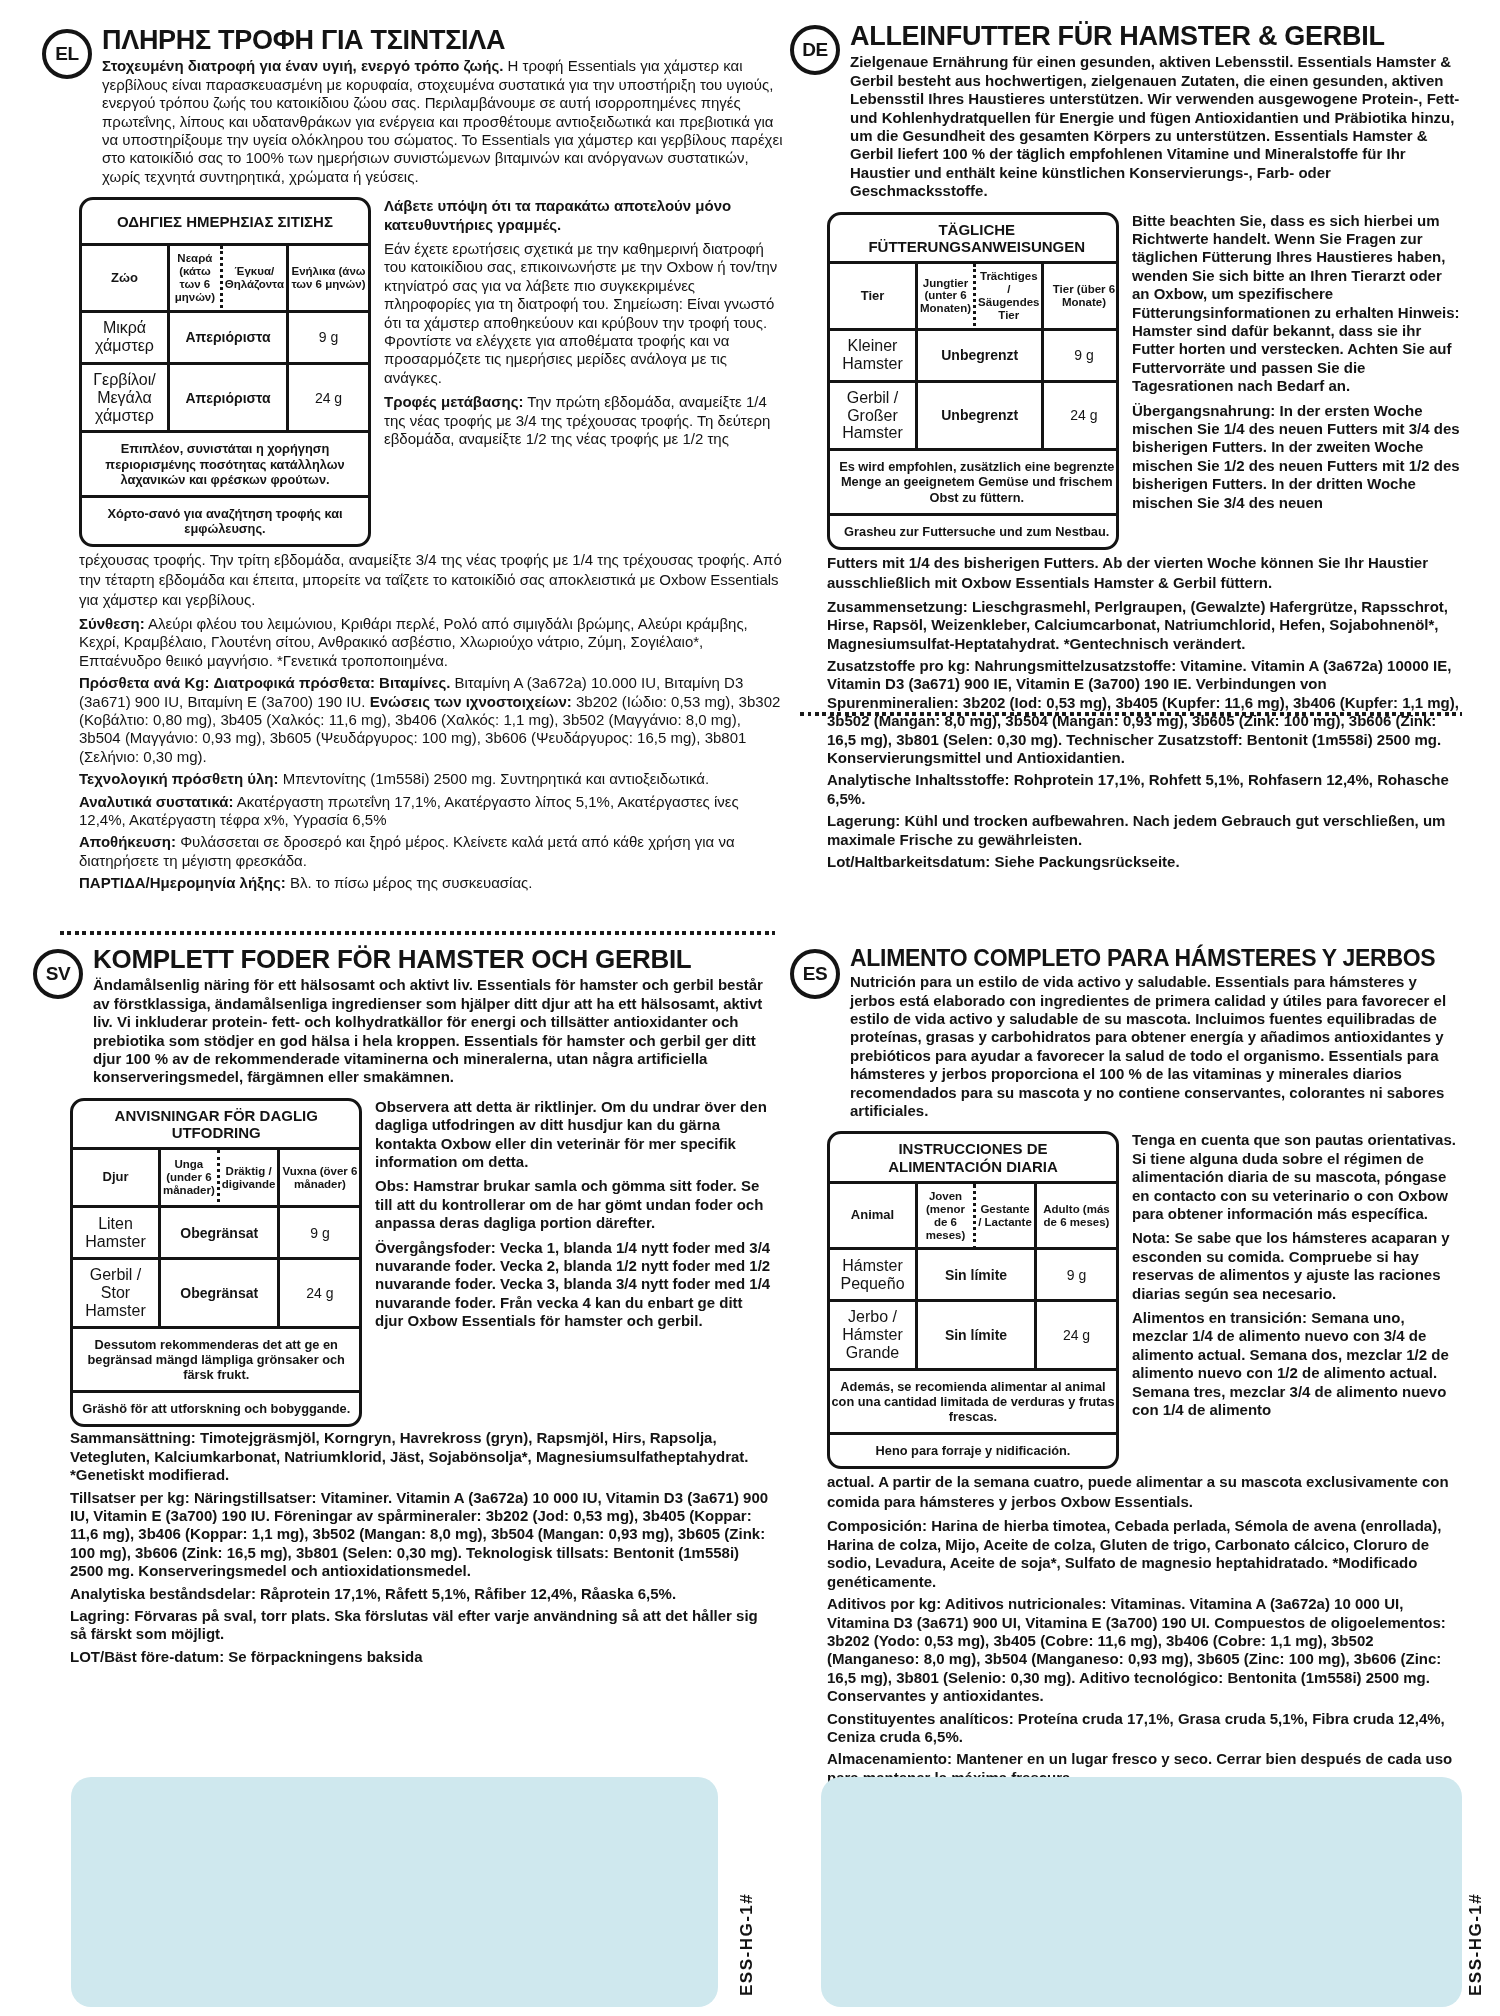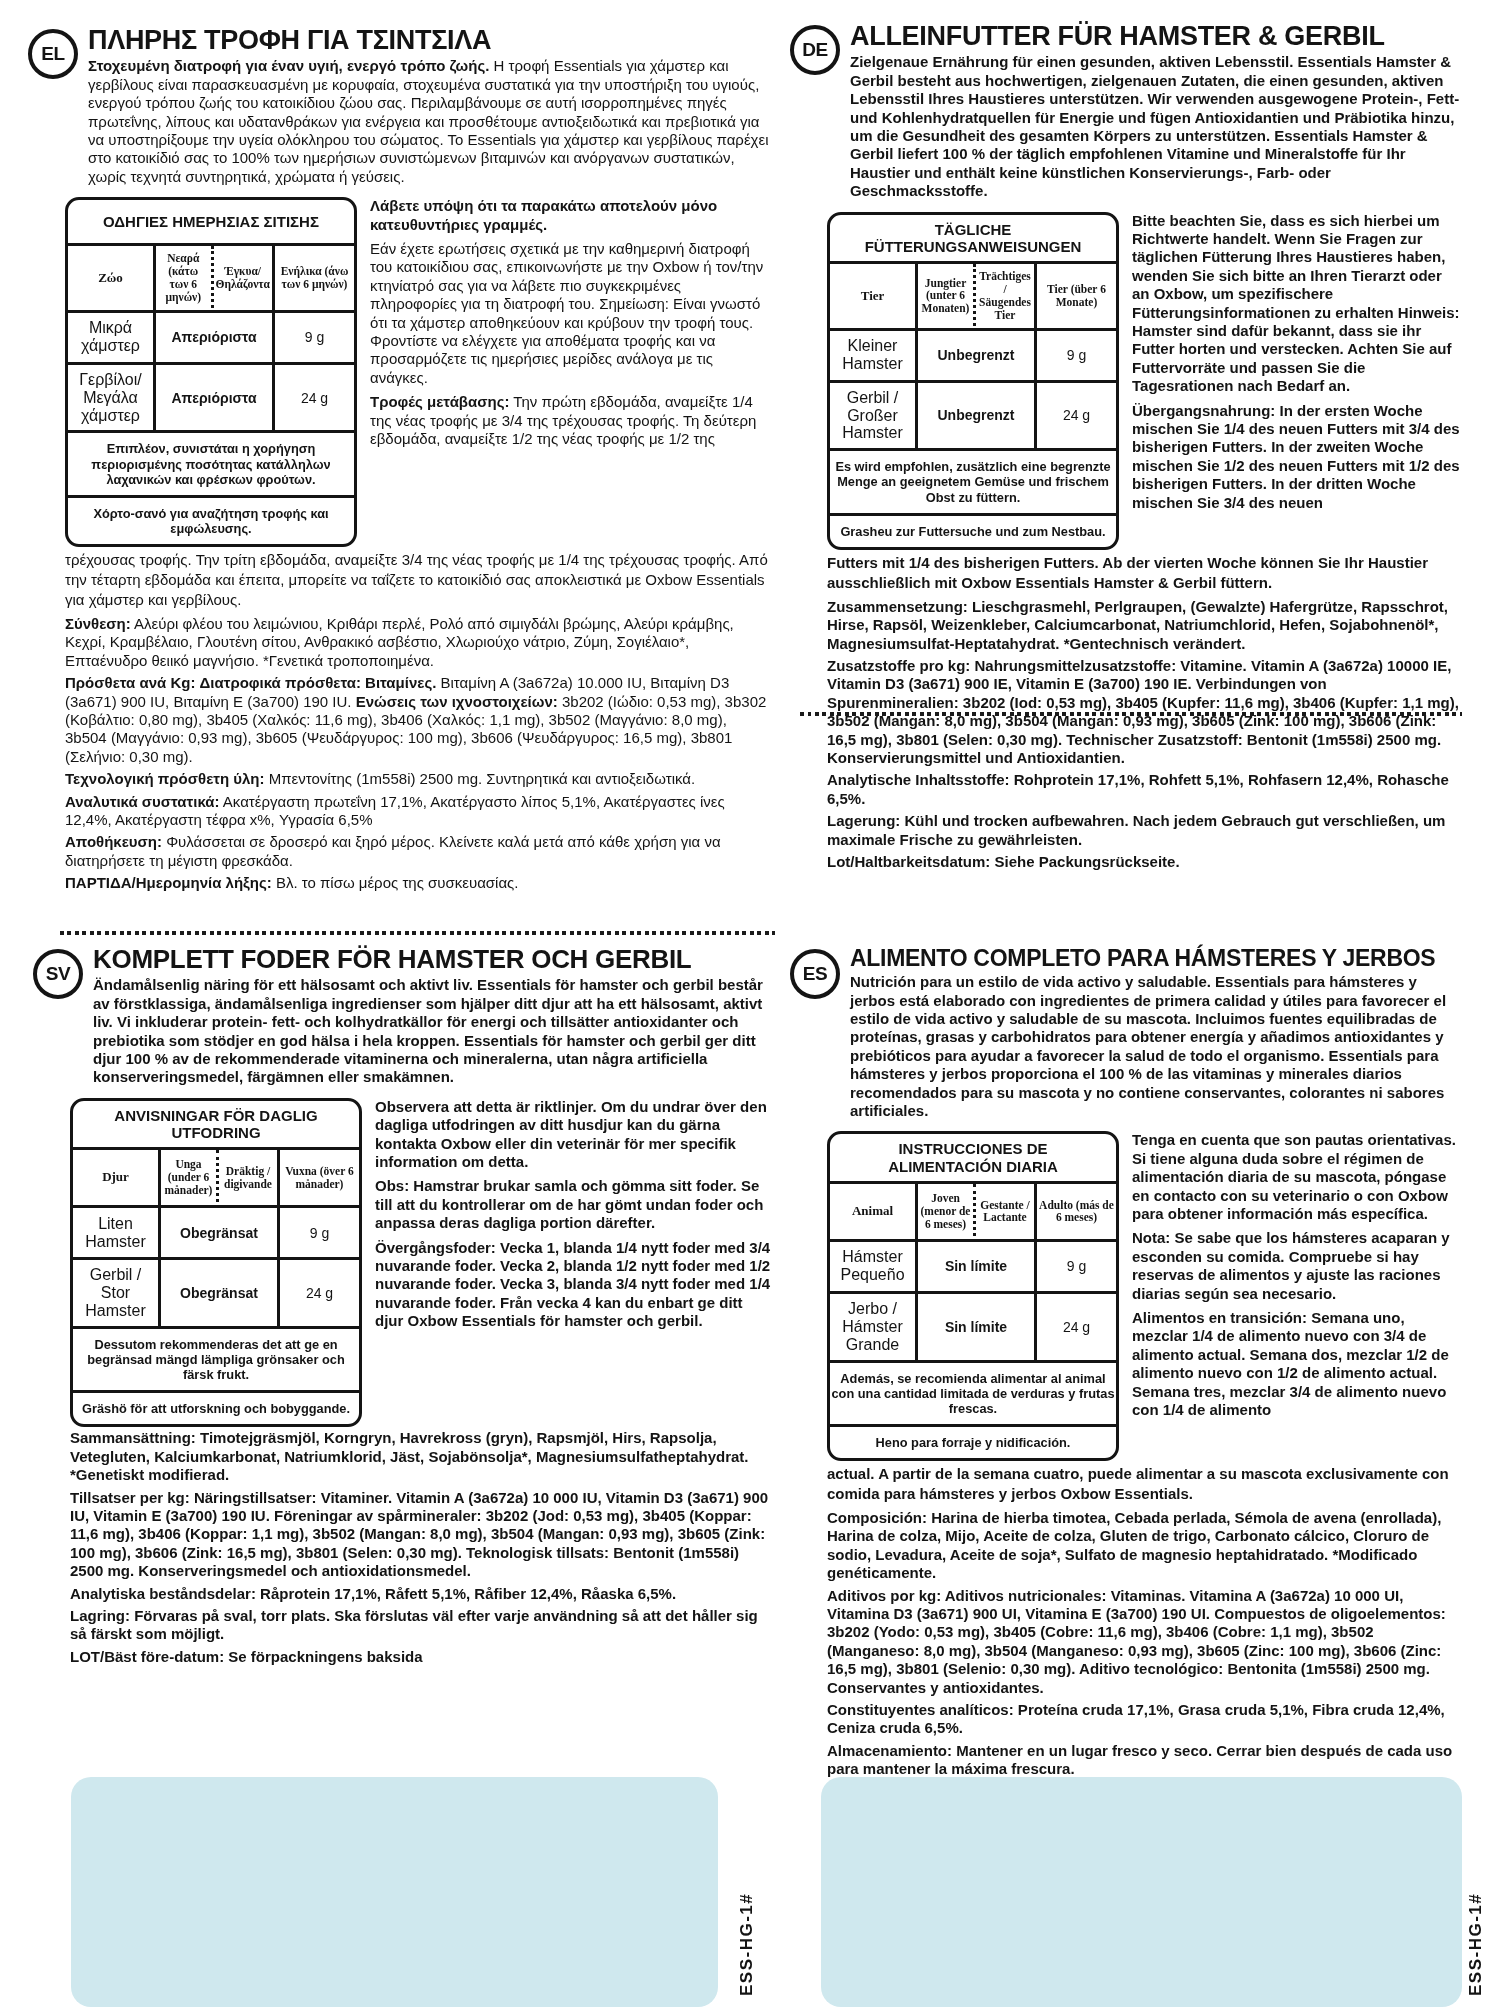--- a/index.html
+++ b/index.html
@@ -1,21 +1,21 @@
 <!DOCTYPE html>
 <html><head>
 <meta charset="utf-8">
 <style>
   html, body { margin:0; padding:0; background:#ffffff; }
   body {
     position:relative; width:1500px; height:2016px; overflow:hidden;
     font-family:"Liberation Sans", sans-serif; color:#141414;
   }
   .quad { position:absolute; }
-  #q-el { left:28px;  top:26px;  width:742px; }
+  #q-el { left:42px;  top:26px;  width:742px; }
   #q-de { left:790px; top:22px;  width:672px; }
   #q-sv { left:33px;  top:946px; width:742px; }
   #q-es { left:790px; top:946px; width:672px; }
 
   .sec-head { position:relative; padding-left:60px; }
   .badge {
     position:absolute; left:0; top:3px; width:42px; height:42px;
     border:4px solid #141414; border-radius:50%;
     display:flex; align-items:center; justify-content:center;
     font-weight:bold; font-size:19px; letter-spacing:-0.5px;
@@ -41,21 +41,21 @@
     width:292px; flex:none; box-sizing:border-box;
     border:3px solid #141414; border-radius:14px; overflow:hidden;
     display:grid; grid-template-columns:88px 1fr 1fr 82px;
     align-self:flex-start;
   }
   .ftable > div { display:flex; align-items:center; justify-content:center; text-align:center; box-sizing:border-box; }
   .t-title {
     grid-column:1/5; border-bottom:3px solid #141414;
     font-weight:bold; font-size:15px; line-height:1.15; padding:6px 12px; min-height:46px;
   }
-  .t-h { font-weight:bold; font-size:11.5px; line-height:1.12; padding:6px 2px; border-bottom:3px solid #141414; min-height:58px;font-family:Liberation Serif, serif; }
+  .t-h { font-weight:bold; font-size:11.5px; line-height:1.12; padding:6px 2px; border-bottom:3px solid #141414; min-height:58px; }
   .t-h.c-animal { font-size:13px; border-right:3px solid #141414; }
   .t-h.c-young  { border-right:3px dotted #141414; }
   .t-h.c-adult  { border-left:3px solid #141414; }
   .t-animal { font-weight:normal; font-size:16px; line-height:1.12; padding:6px 10px; border-right:3px solid #141414; border-bottom:3px solid #141414; min-height:52px; }
   .t-merge  { grid-column:2/4; font-weight:bold; font-size:14px; border-bottom:3px solid #141414; }
   .t-val    { font-weight:normal; font-size:14px; border-left:3px solid #141414; border-bottom:3px solid #141414; }
   .t-note   { grid-column:1/5; font-weight:bold; font-size:12.8px; line-height:1.18; padding:8px 1px; }
   .t-note.first { border-bottom:3px solid #141414; }
 
   .sep {

